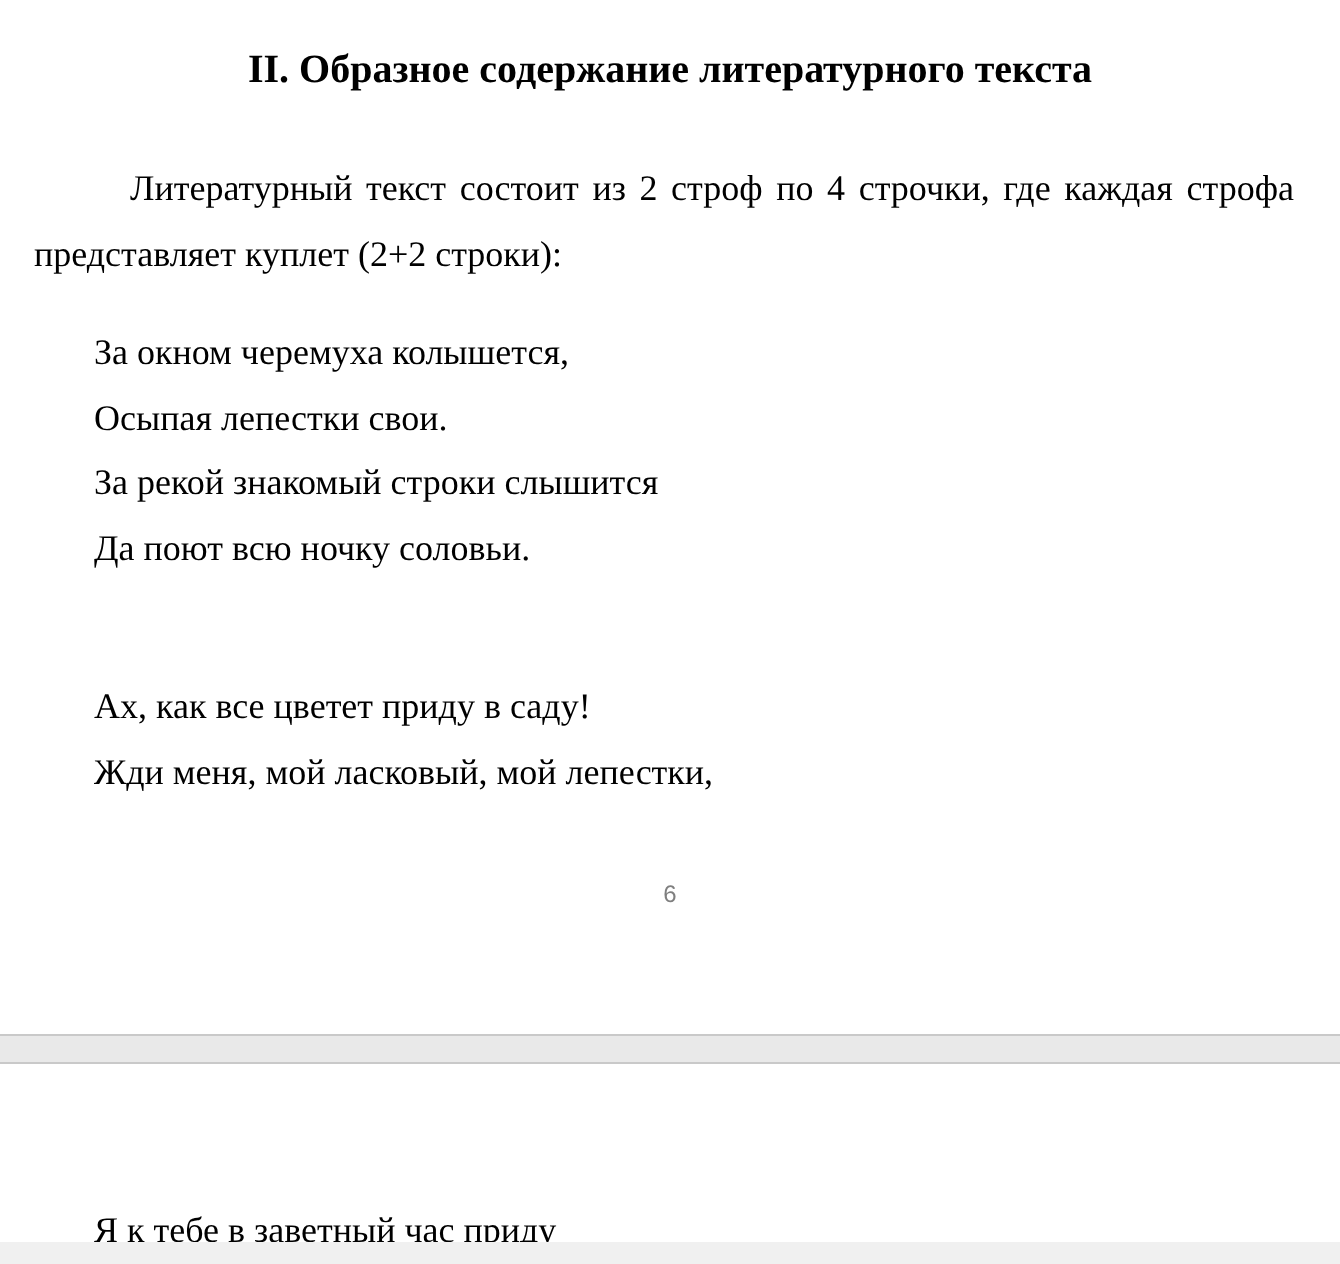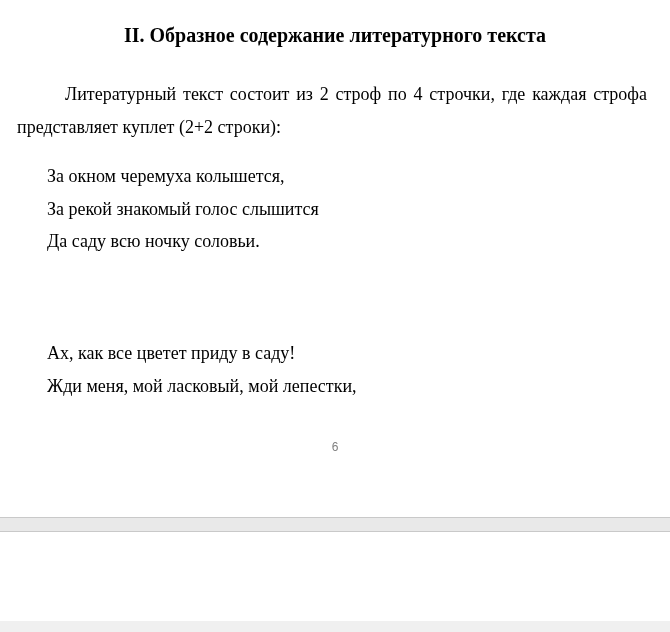--- a/index.html
+++ b/index.html
@@ -92,30 +92,34 @@
 
 <div class="viewport">
 
   <div class="doc-page page-6">
     <h1 class="section-title">II. Образное содержание литературного текста</h1>
 
     <p class="intro-paragraph">Литературный текст состоит из 2 строф по 4 строчки, где каждая строфа представляет куплет (2+2 строки):</p>
 
     <div class="stanza stanza-1">
       <div class="poem-line">За окном черемуха колышется,</div>
-      <div class="poem-line">За рекой знакомый голос слышится</div>
-      <div class="poem-line">Да саду всю ночку соловьи.</div>
+      <div class="poem-line">Осыпая лепестки свои.</div>
+      <div class="poem-line">За рекой знакомый строки слышится</div>
+      <div class="poem-line">Да поют всю ночку соловьи.</div>
     </div>
 
     <div class="stanza stanza-2">
       <div class="poem-line">Ах, как все цветет приду в саду!</div>
       <div class="poem-line">Жди меня, мой ласковый, мой лепестки,</div>
     </div>
 
     <div class="page-number">6</div>
   </div>
 
   <div class="page-separator"></div>
 
+  <div class="doc-page page-7">
+    <div class="cutoff-line">Я к тебе в заветный час приду</div>
+  </div>
 
   <div class="bottom-strip"></div>
 
 </div>
 
 </body></html>

